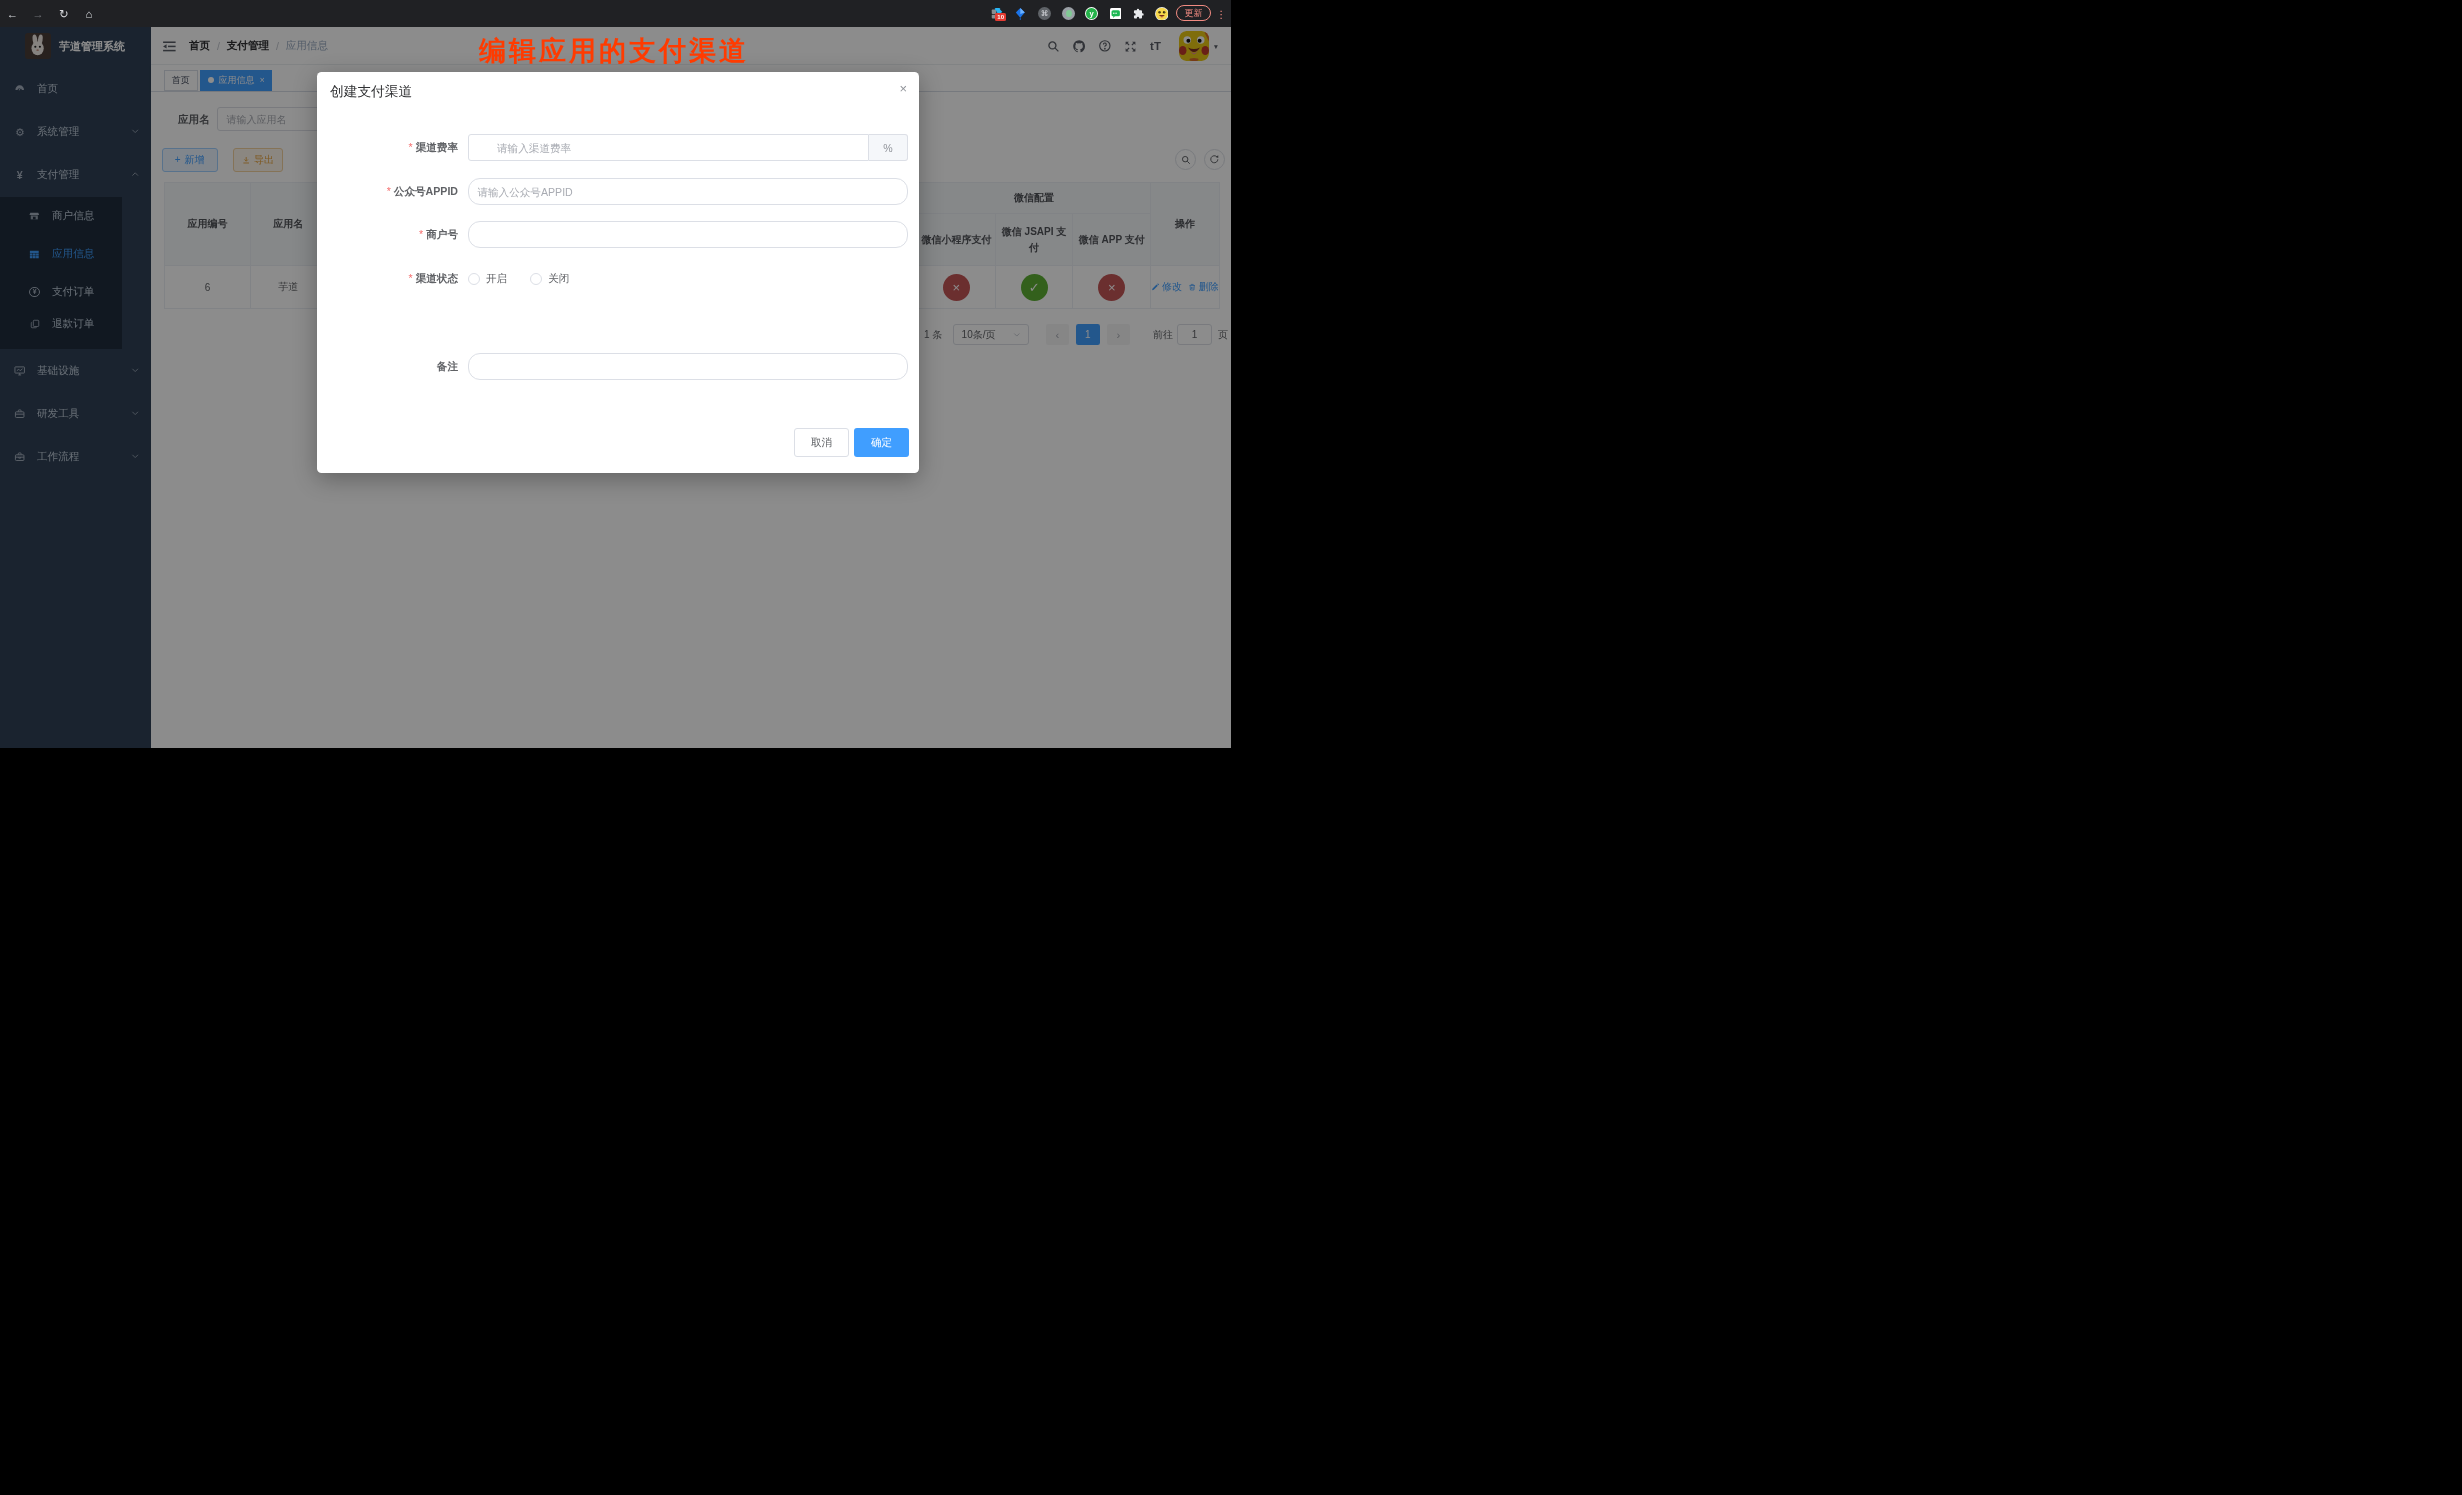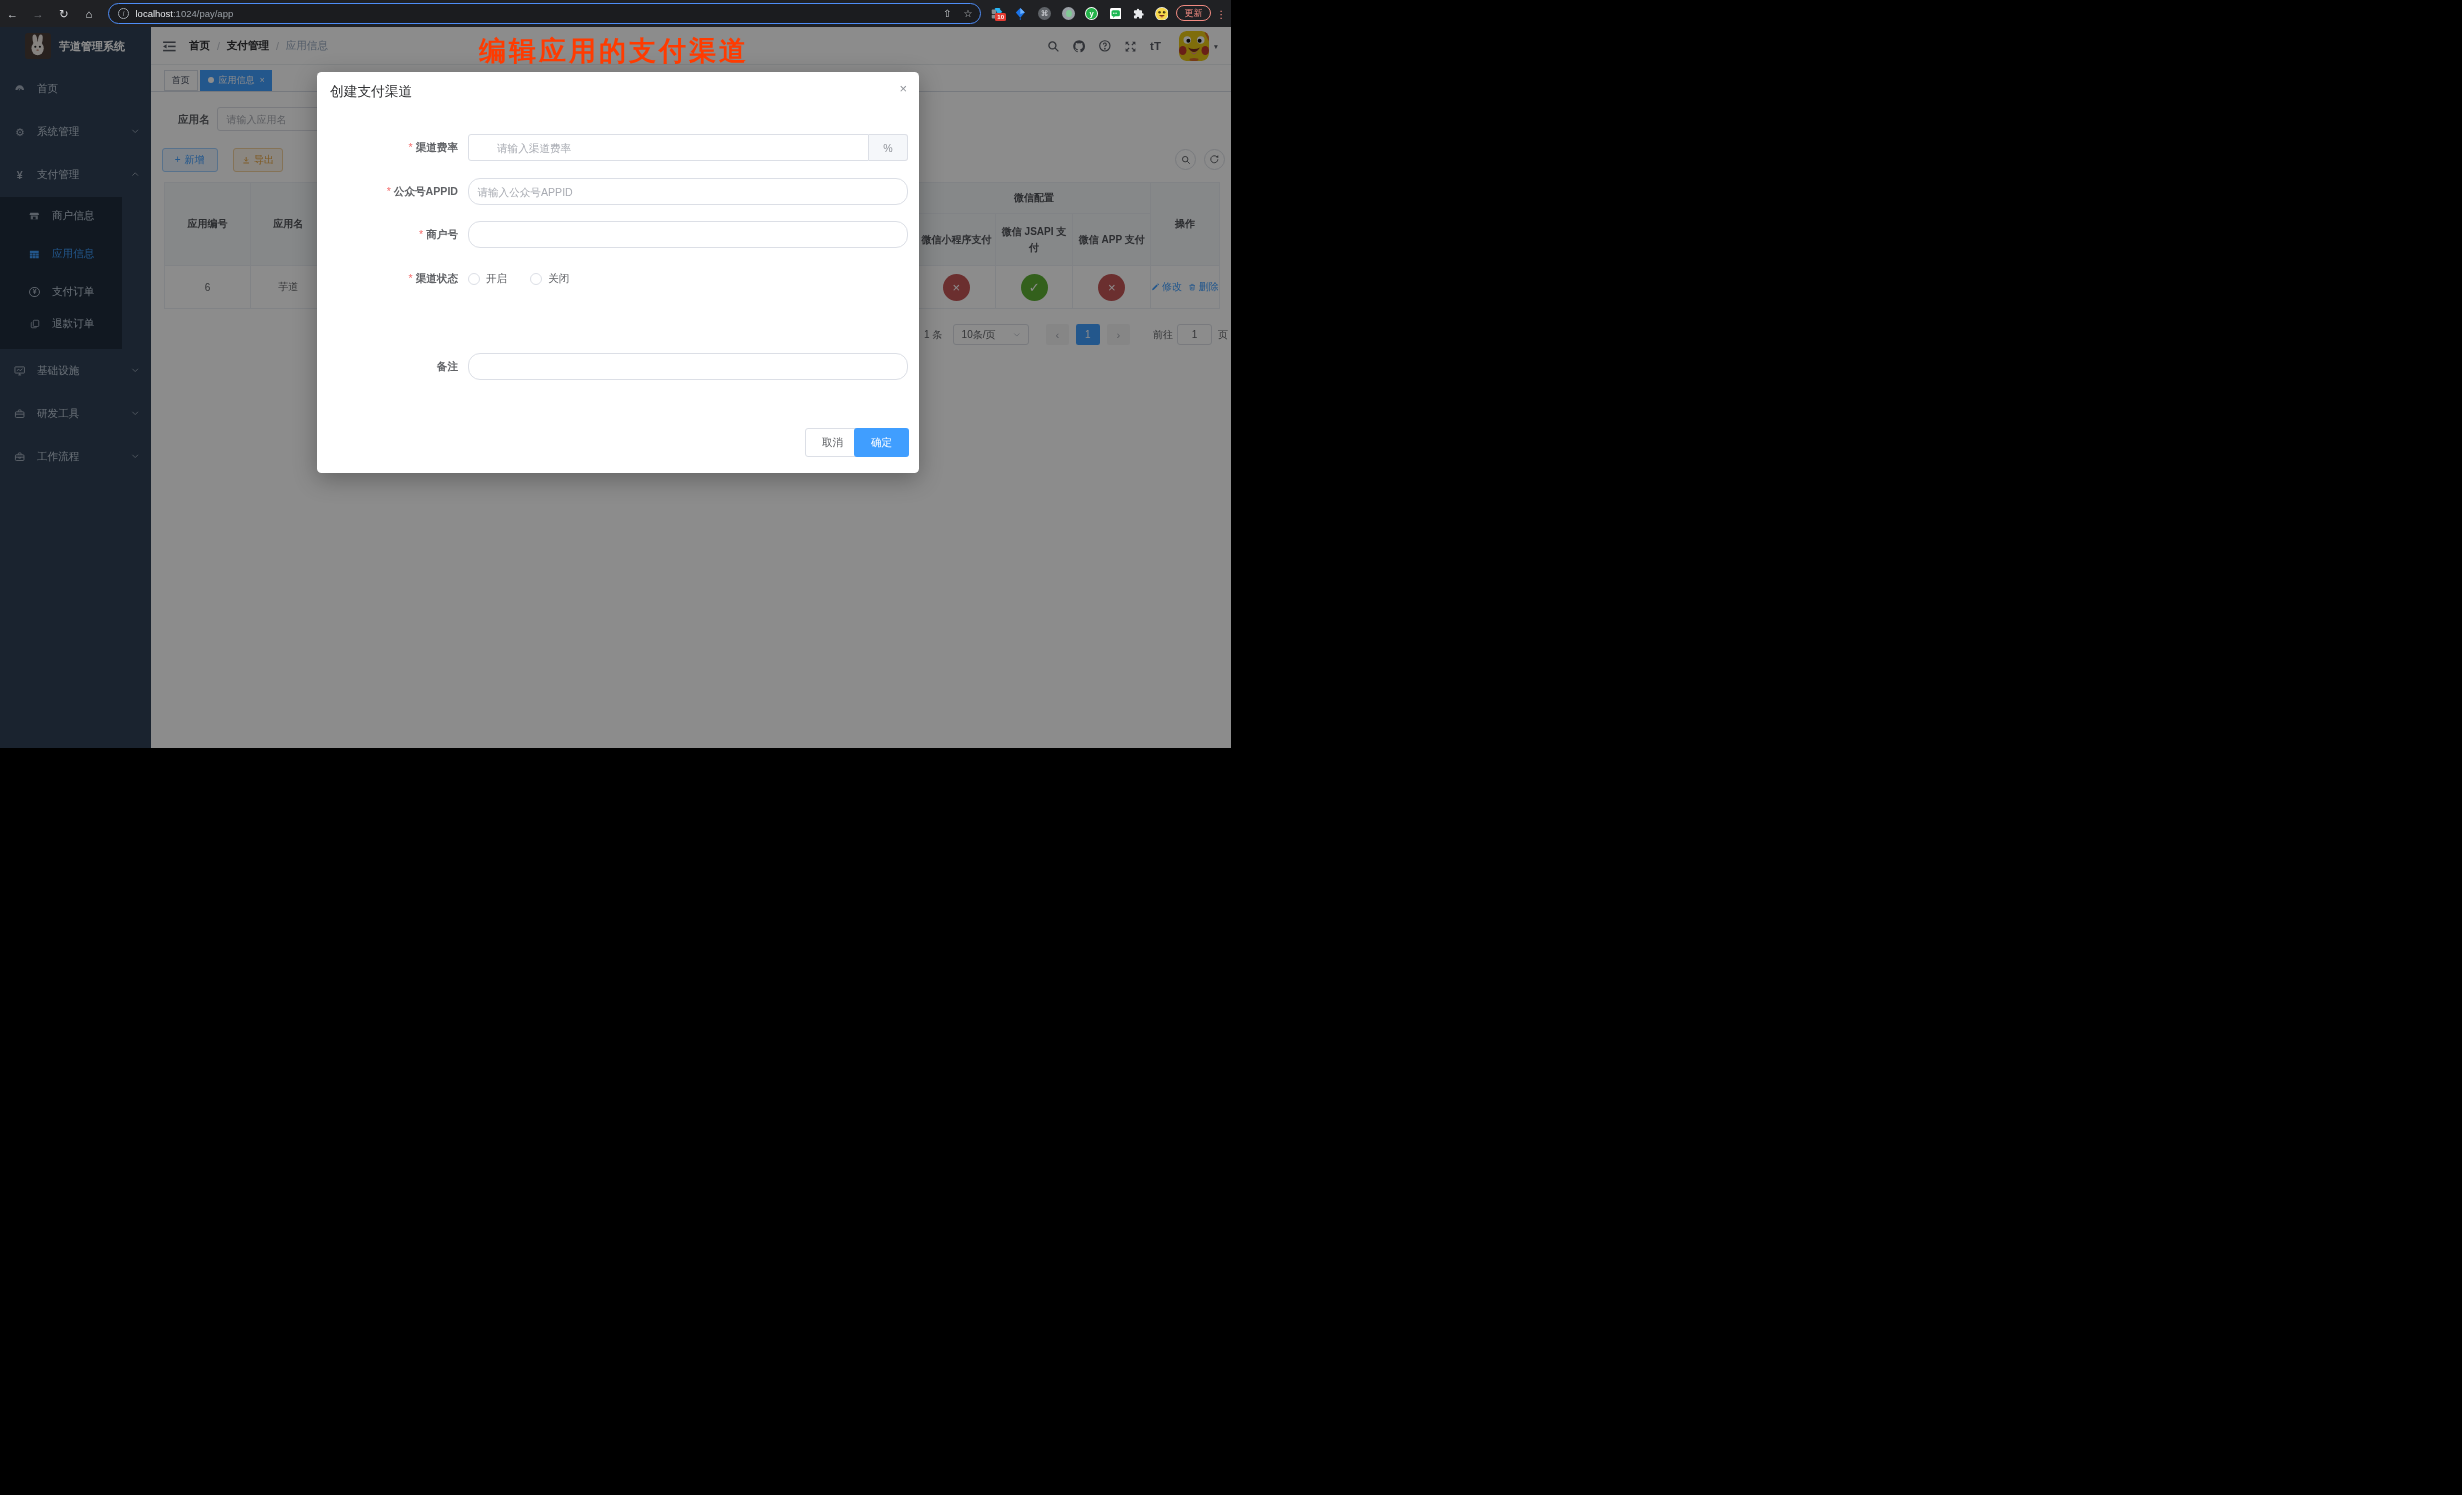--- a/index.html
+++ b/index.html
@@ -131,46 +131,38 @@
   .with-addon{display:flex;}
   .with-addon .inp{flex:1;border-radius:3px 0 0 3px;padding-left:28px;}
   .addon{width:39px;background:#f5f7fa;border:0.8px solid #dcdfe6;border-left:none;border-radius:0 3px 3px 0;
     display:flex;align-items:center;justify-content:center;color:#909399;font-size:10.6px;}
   .radio{display:flex;align-items:center;cursor:pointer;margin-right:23px;}
   .radio .rc{width:12px;height:12px;border:0.8px solid #dcdfe6;border-radius:50%;background:#fff;}
   .radio .rl{margin-left:6px;font-size:10.6px;color:#606266;}
   .ctl.radios{display:flex;align-items:center;}
   .dlg-btn{position:absolute;top:356px;width:55px;height:29px;border-radius:3px;font-size:10.6px;
     display:flex;align-items:center;justify-content:center;cursor:pointer;}
-  .dlg-cancel{left:477px;border:0.8px solid #dcdfe6;background:#fff;color:#606266;margin-left:11px;}
+  .dlg-cancel{left:477px;border:0.8px solid #dcdfe6;background:#fff;color:#606266;}
   .dlg-ok{left:537px;background:#409eff;color:#fff;}
 
   .annotation{position:absolute;left:479px;top:33px;z-index:70;font-size:27px;font-weight:bold;
     color:#ff3b00;letter-spacing:3px;white-space:nowrap;}
 
   svg{display:block;}
 </style>
 </head>
 <body>
 
 <div class="screen">
 
   <div class="chrome">
     <div class="nav-ic" style="left:2.3px">←</div>
     <div class="nav-ic dim" style="left:28px">→</div>
     <div class="nav-ic" style="left:54px">↻</div>
     <div class="nav-ic" style="left:79px">⌂</div>
-    <div class="omnibox">
-      <div class="info-ic">i</div>
-      <div class="url"><span>localhost</span><span class="path">:1024/pay/app</span></div>
-      <div class="omni-right">
-        <span>⇧</span>
-        <span>☆</span>
-      </div>
-    </div>
 
     <div class="ext" style="left:986px">
       <svg width="12" height="12" viewBox="0 0 16 16">
           <rect x="1" y="2" width="6" height="6" rx="1" fill="#8a8d91"></rect>
           <rect x="1" y="9" width="6" height="5" rx="1" fill="#8a8d91"></rect>
           <rect x="6" y="1" width="9" height="9" fill="#28b5f5" transform="rotate(45 10 5) scale(0.62)"></rect>
           <polygon points="11,1 15,5 11,9 7,5" fill="#28b5f5"></polygon>
         </svg>
       <div class="badge">10</div>
     </div>

